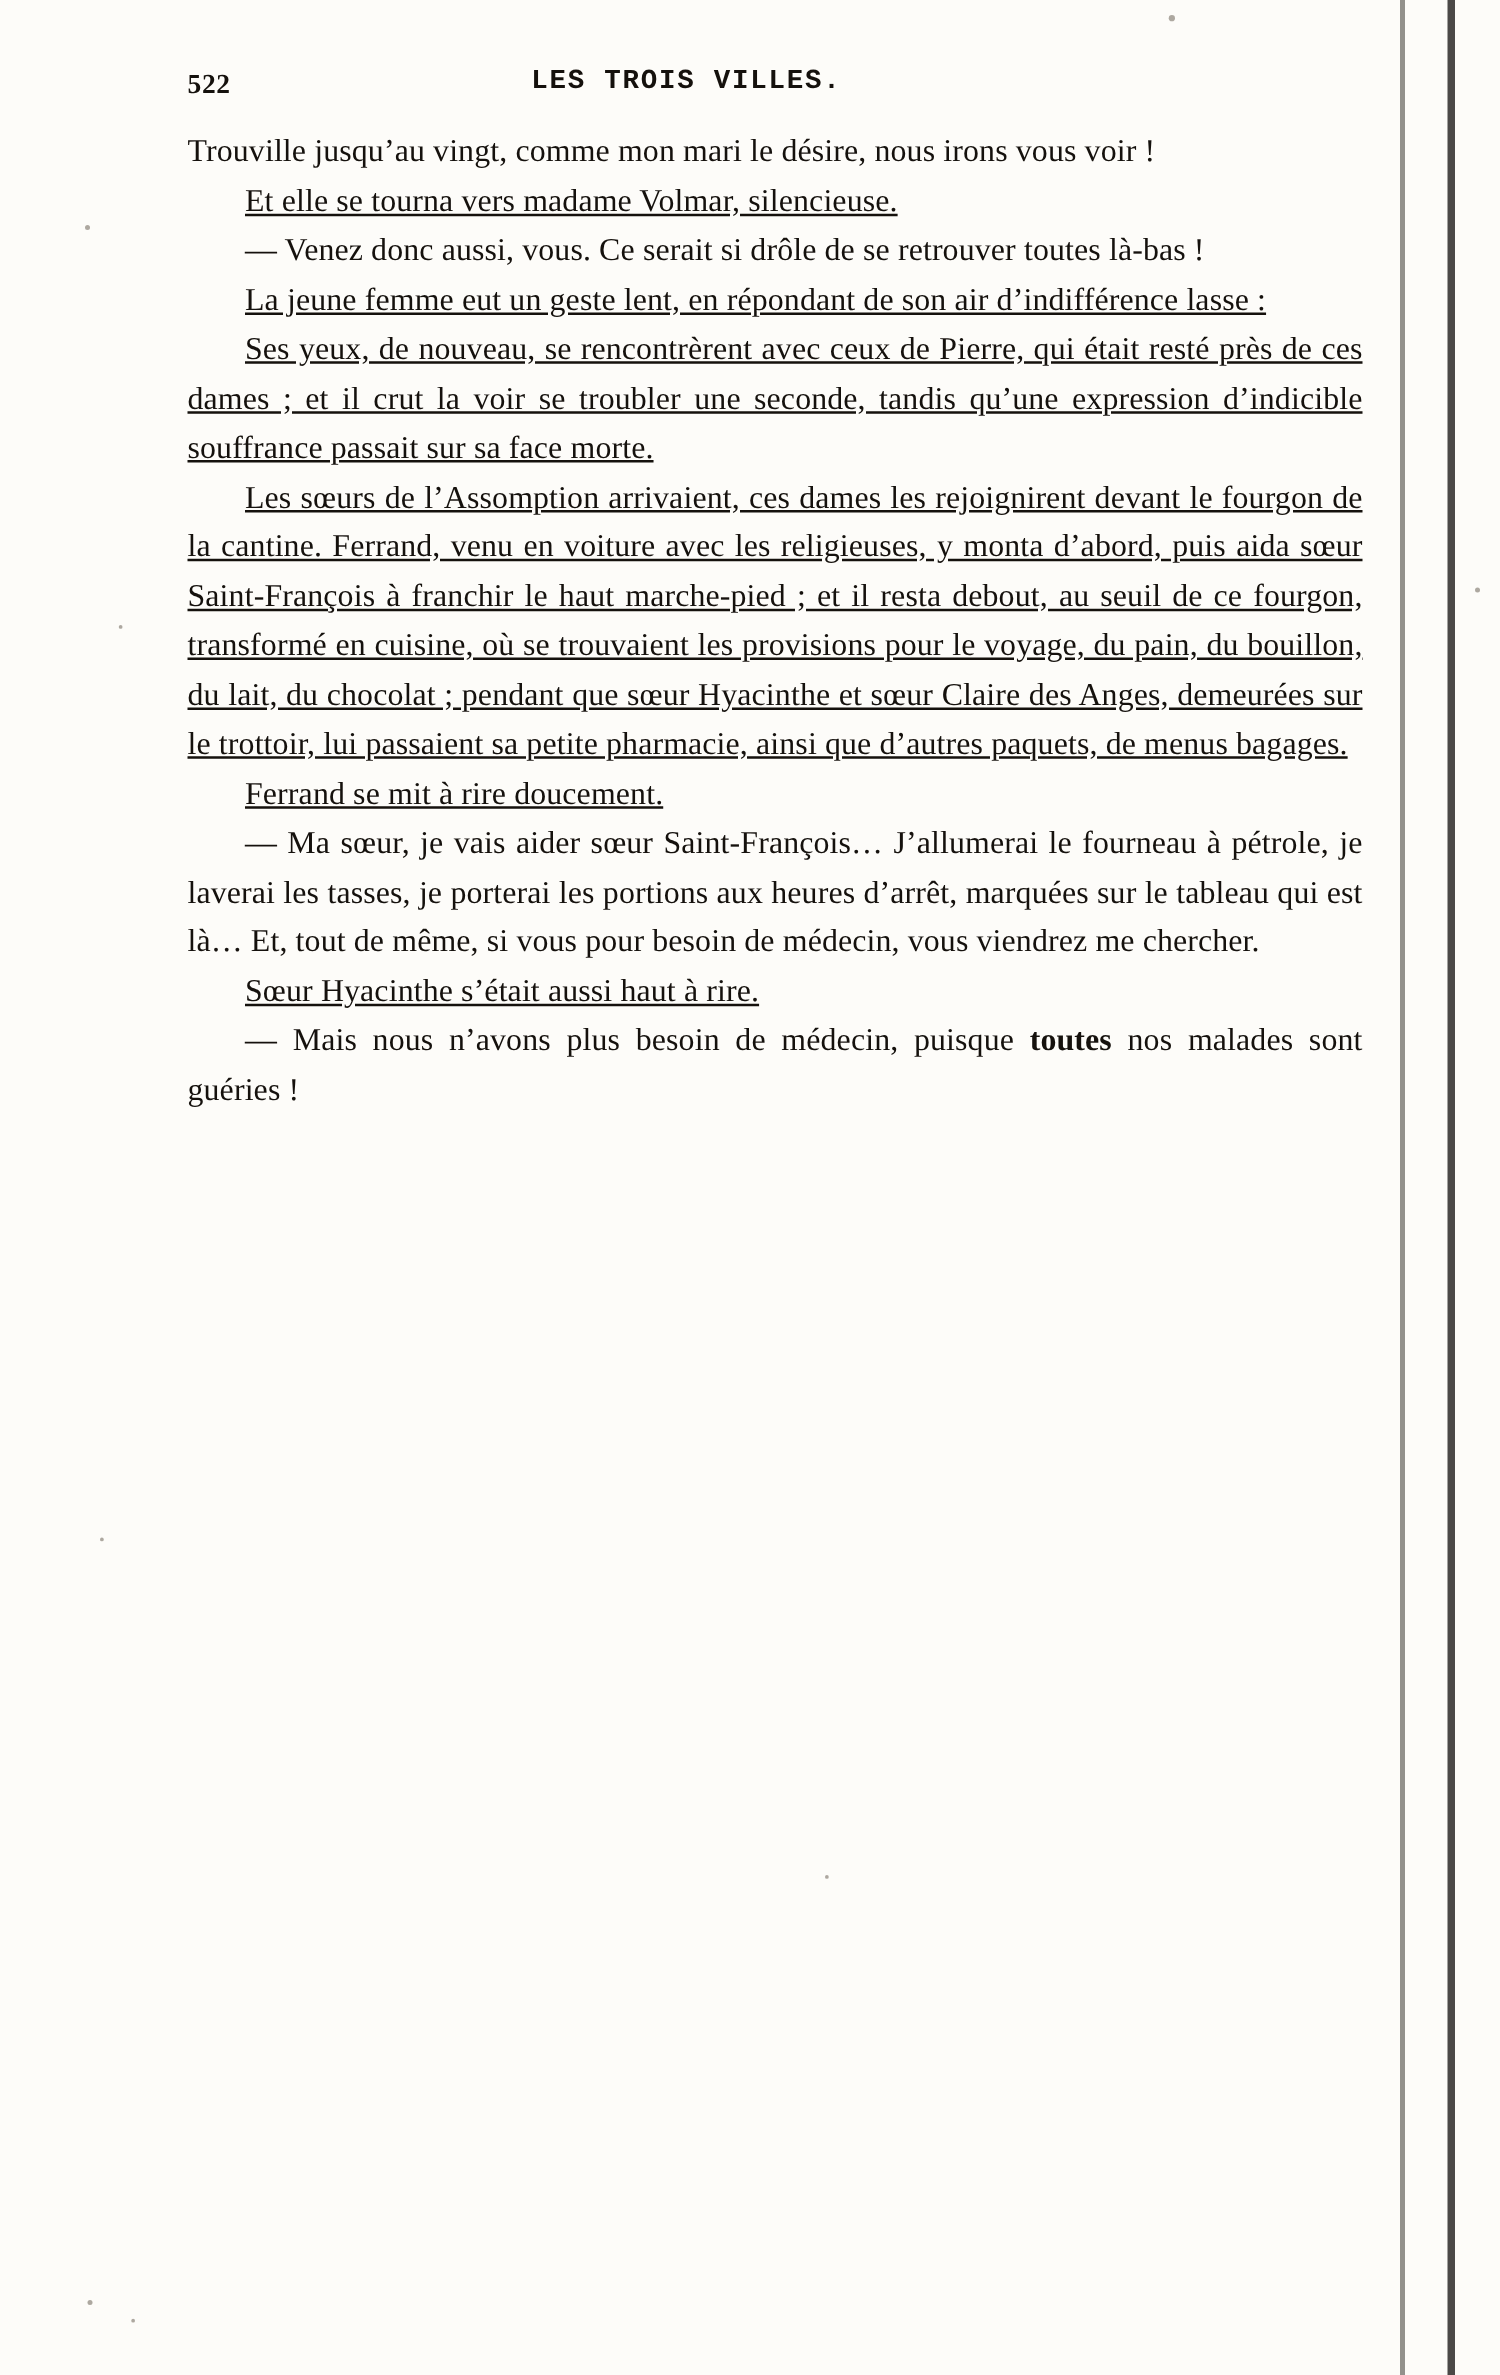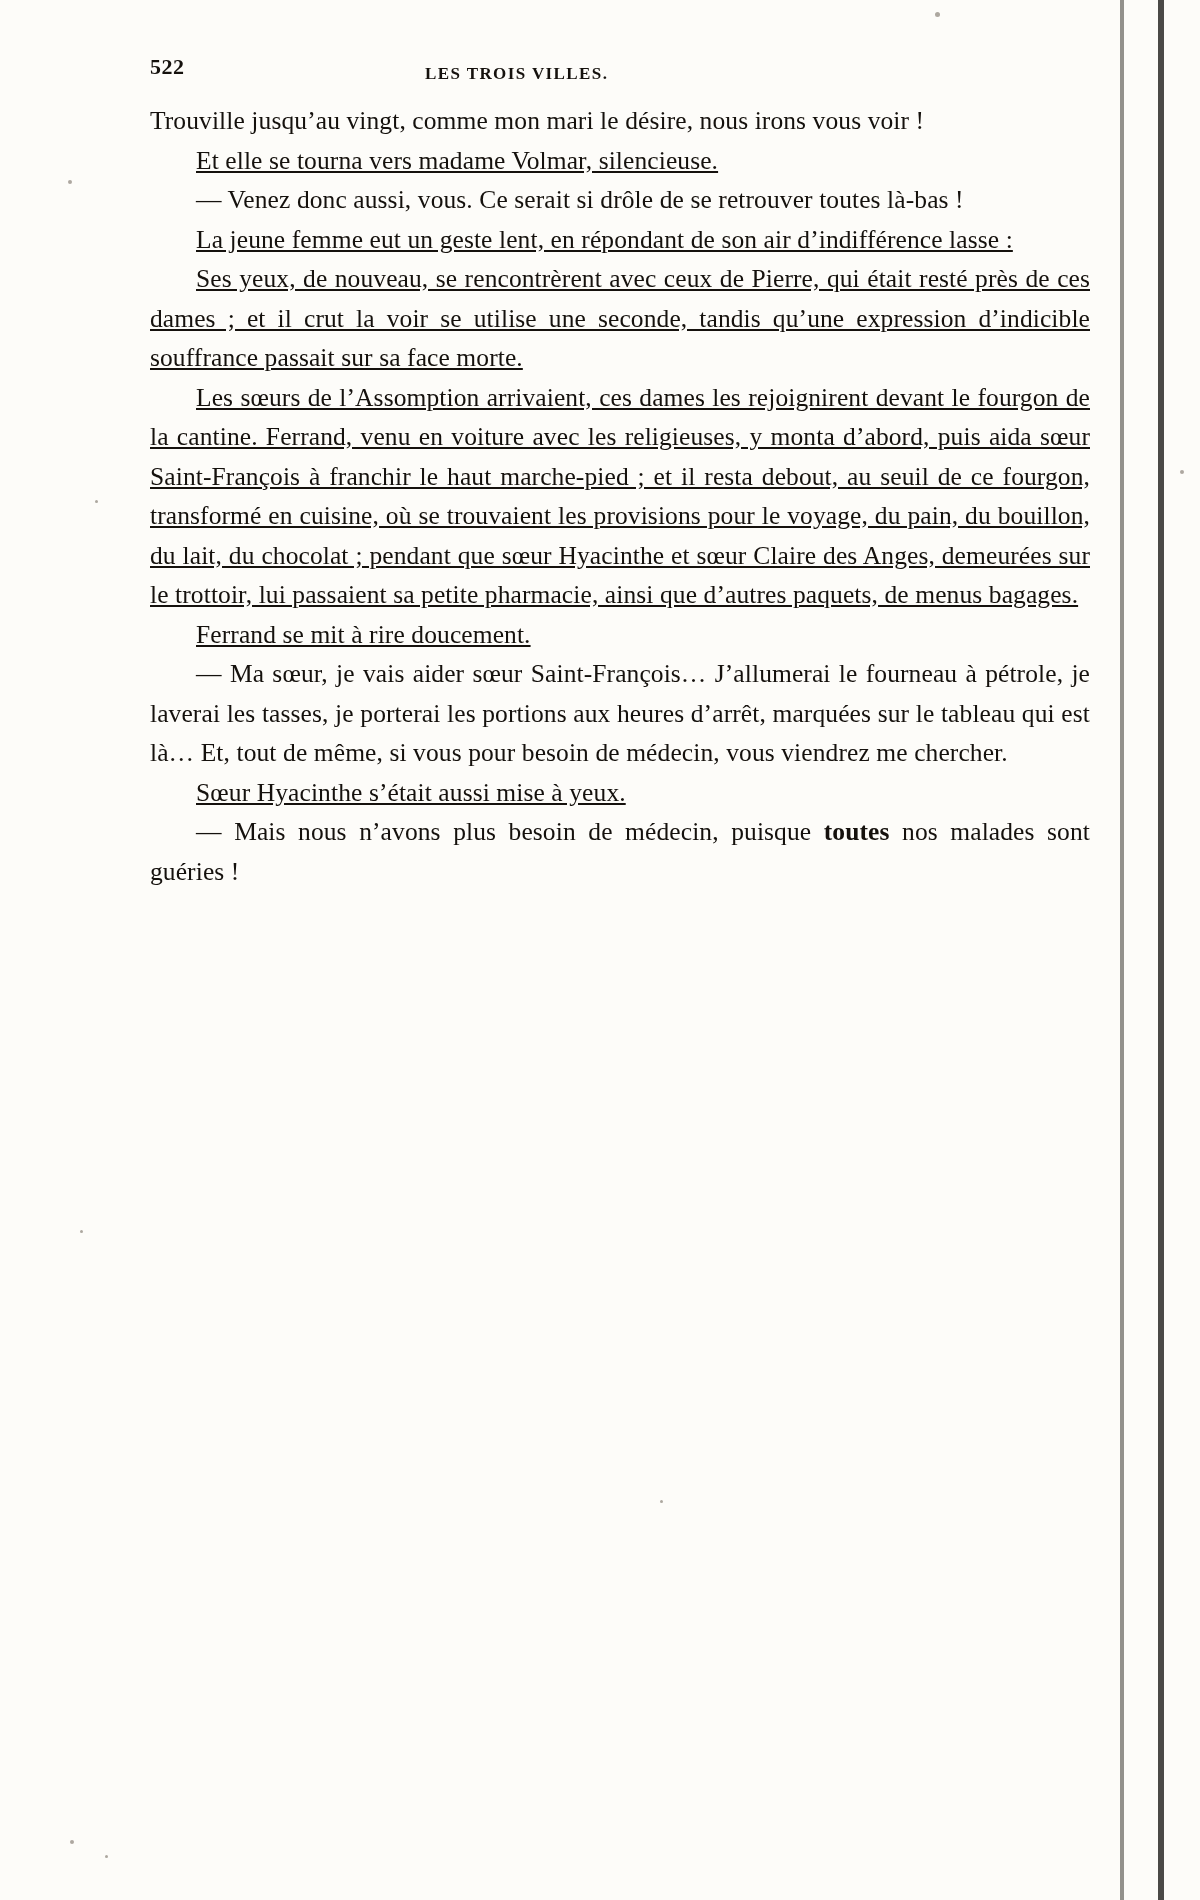--- a/index.html
+++ b/index.html
@@ -57,24 +57,25 @@
     position: absolute;
     left: 0;
     top: 6px;
     font-size: 22px;
     font-weight: 700;
     letter-spacing: .5px;
   }
   .head-title {
     position: absolute;
     left: 275px;
-    top: 16px;
-    font-size: 17px;
+    top: 4px;
+    font-size: 22px;
     font-weight: 700;
     letter-spacing: 1.4px;
+    font-family: Liberation Mono, monospace;
   }
 
   .body-text {
     margin-top: 7px;
     font-size: 25.5px;
     line-height: 39.5px;
     text-align: justify;
     text-justify: inter-word;
     letter-spacing: .1px;
     width: 940px;
@@ -116,21 +117,21 @@
   <header class="running-head">
     <div class="folio">522</div>
     <div class="head-title">LES TROIS VILLES.</div>
   </header>
 
   <section class="body-text">
     <p>Trouville jusqu’au vingt, comme mon mari le désire, nous irons vous voir !</p>
     <p class="indent">Et elle se tourna vers madame Volmar, silencieuse.</p>
     <p class="dash">— Venez donc aussi, vous. Ce serait si drôle de se retrouver toutes là-bas !</p>
     <p class="indent">La jeune femme eut un geste lent, en répondant de son air d’indifférence lasse :</p>
-    <p class="indent">Ses yeux, de nouveau, se rencontrèrent avec ceux de Pierre, qui était resté près de ces dames ; et il crut la voir se utilise une seconde, tandis qu’une expression d’indicible souffrance passait sur sa face morte.</p>
+    <p class="indent">Ses yeux, de nouveau, se rencontrèrent avec ceux de Pierre, qui était resté près de ces dames ; et il crut la voir se troubler une seconde, tandis qu’une expression d’indicible souffrance passait sur sa face morte.</p>
     <p class="indent">Les sœurs de l’Assomption arrivaient, ces dames les rejoignirent devant le fourgon de la cantine. Ferrand, venu en voiture avec les religieuses, y monta d’abord, puis aida sœur Saint-François à franchir le haut marche-pied ; et il resta debout, au seuil de ce fourgon, transformé en cuisine, où se trouvaient les provisions pour le voyage, du pain, du bouillon, du lait, du chocolat ; pendant que sœur Hyacinthe et sœur Claire des Anges, demeurées sur le trottoir, lui passaient sa petite pharmacie, ainsi que d’autres paquets, de menus bagages.</p>
     <p class="indent">Ferrand se mit à rire doucement.</p>
     <p class="dash">— Ma sœur, je vais aider sœur Saint-François… J’allumerai le fourneau à pétrole, je laverai les tasses, je porterai les portions aux heures d’arrêt, marquées sur le tableau qui est là… Et, tout de même, si vous pour besoin de médecin, vous viendrez me chercher.</p>
-    <p class="indent">Sœur Hyacinthe s’était aussi mise à yeux.</p>
+    <p class="indent">Sœur Hyacinthe s’était aussi haut à rire.</p>
     <p class="dash">— Mais nous n’avons plus besoin de médecin, puisque <span class="bold-word">toutes</span> nos malades sont guéries !</p>
   </section>
 
 </div>
 
 </body></html>

